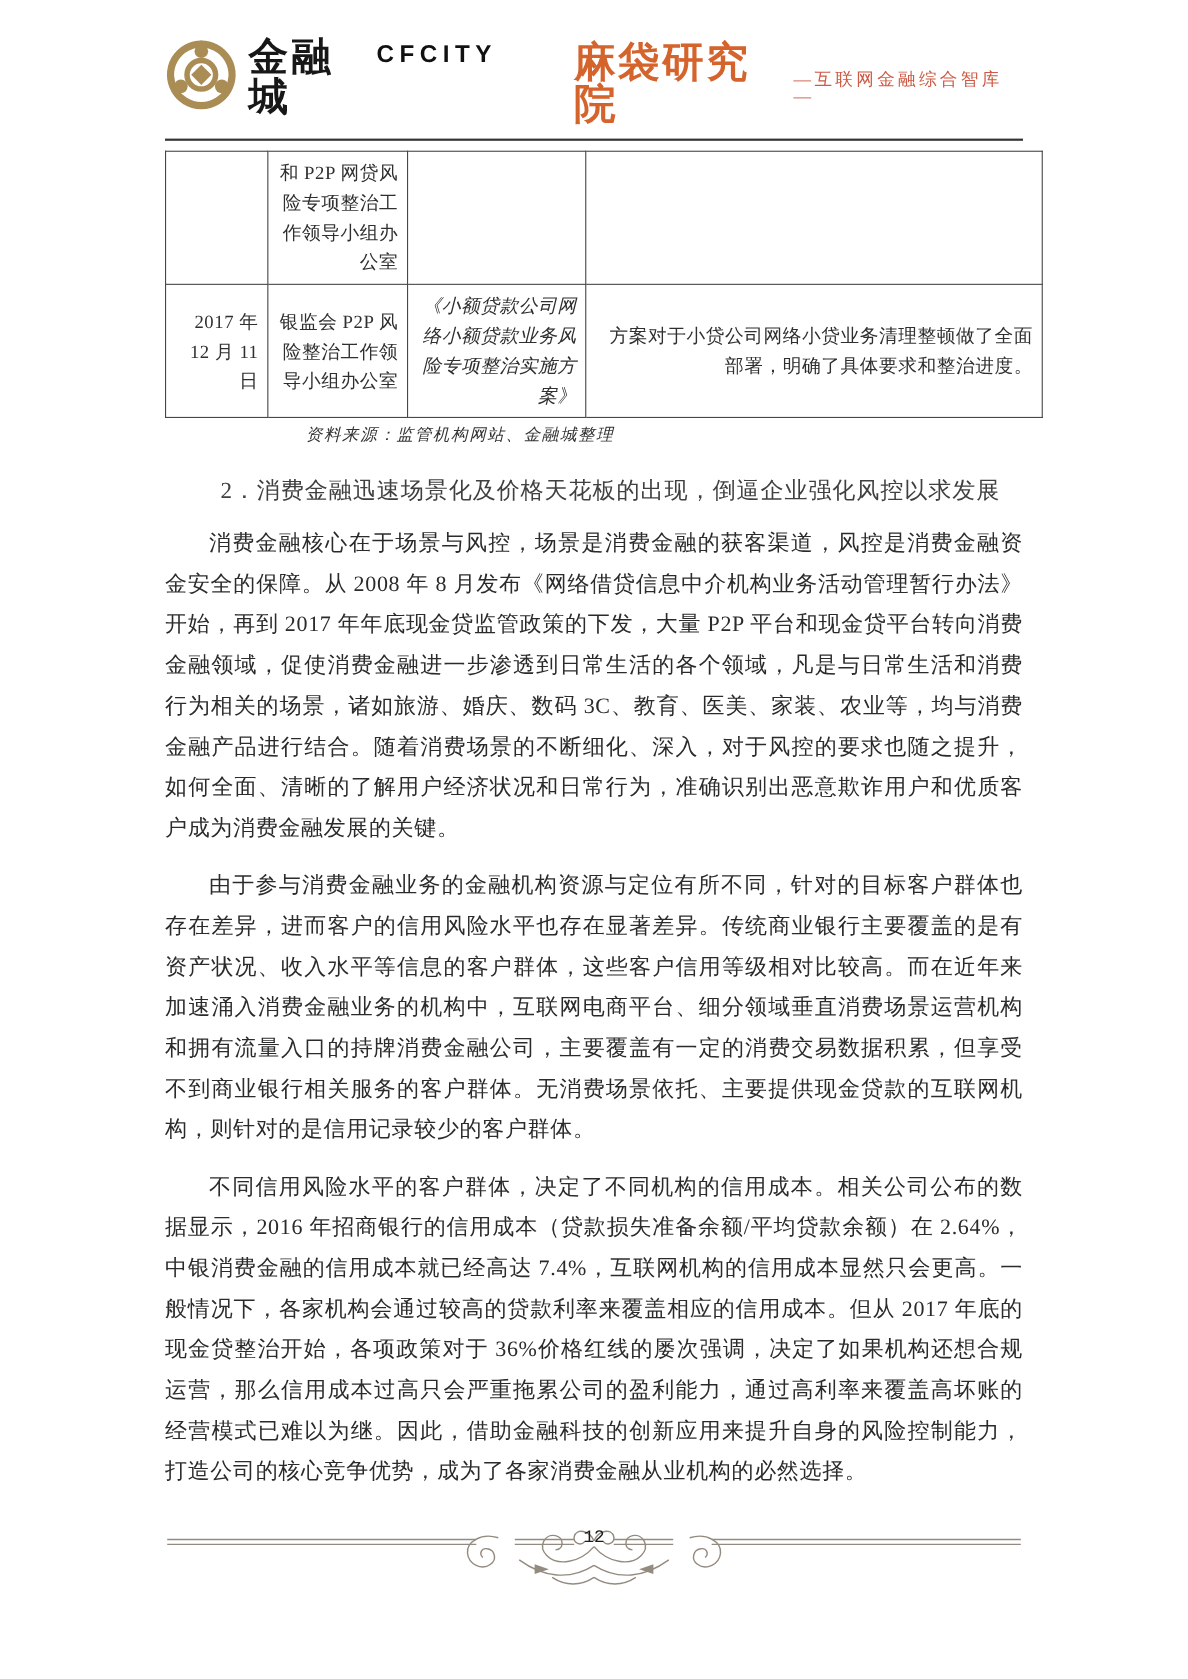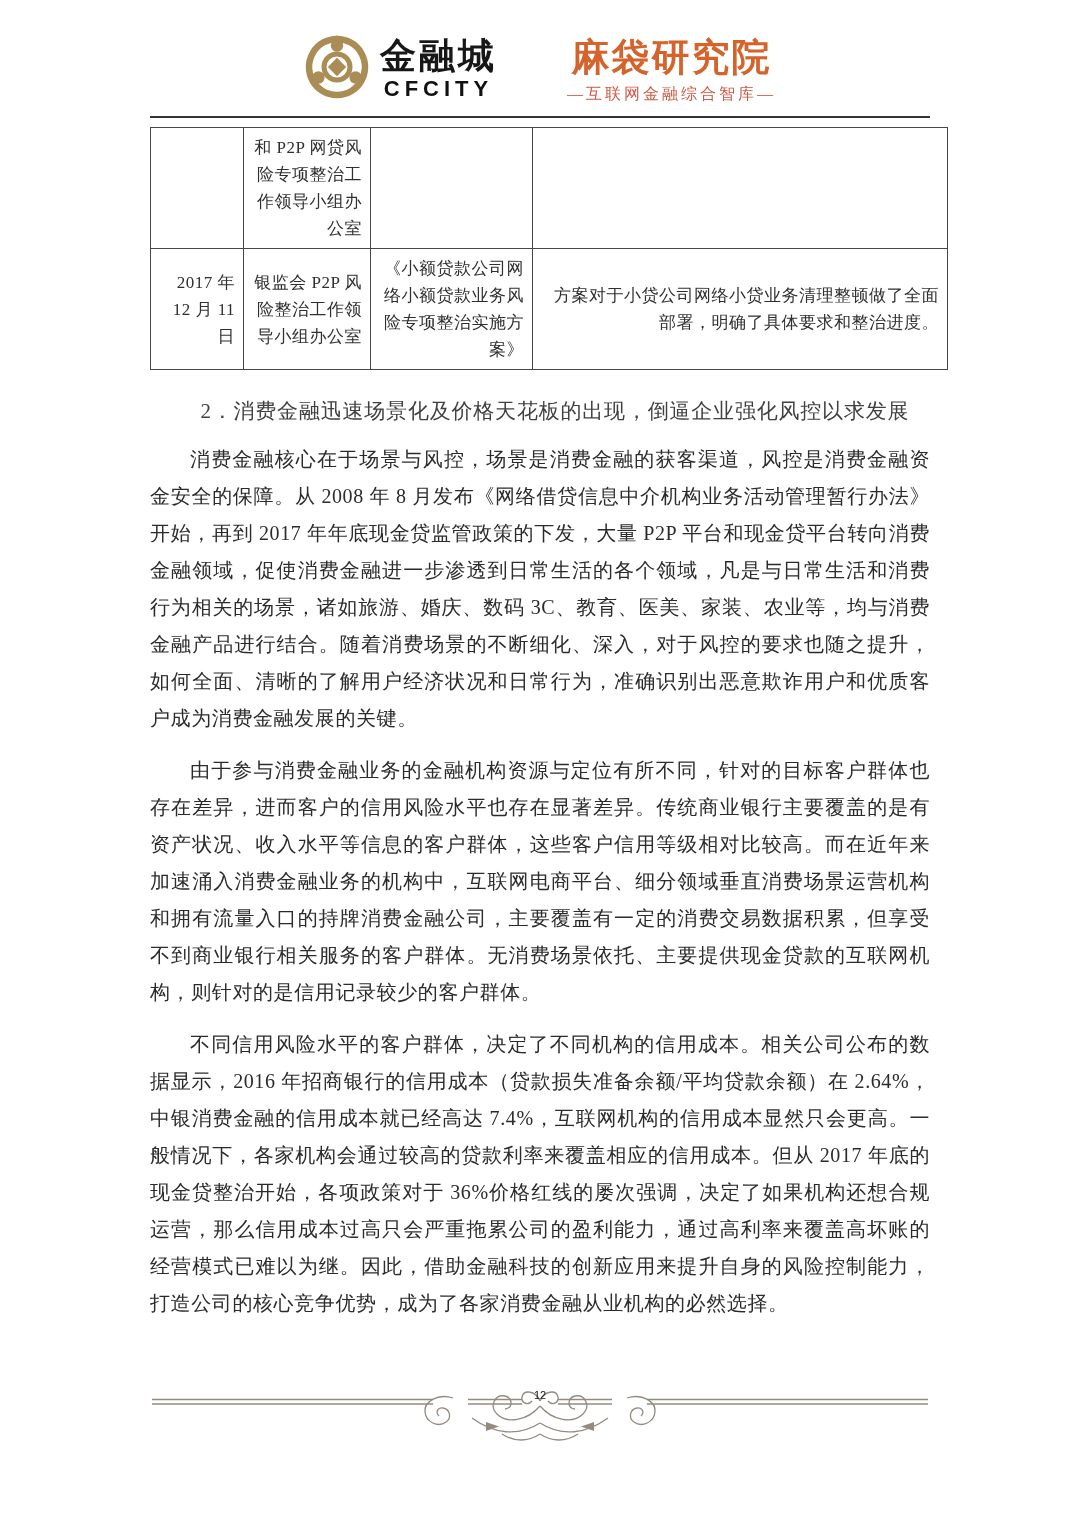--- a/index.html
+++ b/index.html
@@ -20,32 +20,32 @@
   .header {
     display: flex;
     justify-content: center;
     align-items: flex-start;
     gap: 70px;
     padding-top: 34px;
     padding-bottom: 12px;
     border-bottom: 2.5px solid #343434;
   }
   .brand { display: flex; align-items: center; gap: 10px; }
-  .brand-text { display: flex; flex-direction: column; line-height: 1; }
+  .brand-text { display: flex; flex-direction: row; line-height: 1; }
   .brand-name {
     font-size: 36px; font-weight: 700; color: #171717;
     letter-spacing: 3px; font-family: "Liberation Serif", serif;
   }
   .brand-sub {
     font-size: 22px; font-weight: 700; color: #111;
     letter-spacing: 5px; margin-top: 4px;
     font-family: "Liberation Sans", sans-serif;
     text-align: center;
   }
-  .institute { display: flex; flex-direction: column; align-items: center; line-height: 1; padding-top: 4px; }
+  .institute { display: flex; flex-direction: row; align-items: center; line-height: 1; padding-top: 4px; }
   .institute-title {
     font-size: 38px; font-weight: 700; color: #d4632c; letter-spacing: 2px;
   }
   .institute-tagline {
     margin-top: 10px; font-size: 16px; font-weight: 400;
     color: #cd5a44; letter-spacing: 3px;
   }
 
   
   table.regtable {
@@ -59,21 +59,21 @@
   table.regtable td {
     border: 1.5px solid #474747;
     text-align: right;
     vertical-align: middle;
     padding: 6px 8px;
     line-height: 27px;
     letter-spacing: 0.5px;
   }
   .col-date { width: 93px; }
   .col-org  { width: 127px; }
-  .col-doc  { width: 162px; }
+  .col-doc  { width: 162px; font-style: italic; }
   .col-desc { width: 415px; }
   tr.row-cont td { height: 106px; vertical-align: middle; }
   tr.row-main td { height: 120px; }
 
   .source-note {
     margin-top: 6px;
     margin-left: 128px;
     font-size: 15px;
     font-style: italic;
     color: #333;
@@ -107,23 +107,23 @@
     top: 1388px;
     width: 780px;
     height: 62px;
   }
   .footer svg { display: block; }
   .page-num {
     position: absolute;
     left: 50%;
     top: 1px;
     transform: translateX(-50%);
-    font-size: 11px;
+    font-size: 16px;
     color: #1a1a1a;
-    font-family: Liberation Sans, sans-serif;
+    font-family: Liberation Mono, monospace;
     background: transparent;
   }
 </style>
 </head>
 <body>
 
 <div class="page">
 
   <div class="content">
     <div class="header">
@@ -168,20 +168,21 @@
       </tr>
       <tr class="row-main">
         <td class="col-date">2017 年 12 月 11 日</td>
         <td class="col-org">银监会 P2P 风险整治工作领导小组办公室</td>
         <td class="col-doc">《小额贷款公司网络小额贷款业务风险专项整治实施方案》</td>
         <td class="col-desc">方案对于小贷公司网络小贷业务清理整顿做了全面部署，明确了具体要求和整治进度。</td>
       </tr>
     </tbody>
       </table>
 
+    <div class="source-note">资料来源：监管机构网站、金融城整理</div>
   </div>
 
   <div class="content">
     <div class="section-heading">2．消费金融迅速场景化及价格天花板的出现，倒逼企业强化风控以求发展</div>
     <p class="para">消费金融核心在于场景与风控，场景是消费金融的获客渠道，风控是消费金融资金安全的保障。从 2008 年 8 月发布《网络借贷信息中介机构业务活动管理暂行办法》开始，再到 2017 年年底现金贷监管政策的下发，大量 P2P 平台和现金贷平台转向消费金融领域，促使消费金融进一步渗透到日常生活的各个领域，凡是与日常生活和消费行为相关的场景，诸如旅游、婚庆、数码 3C、教育、医美、家装、农业等，均与消费金融产品进行结合。随着消费场景的不断细化、深入，对于风控的要求也随之提升，如何全面、清晰的了解用户经济状况和日常行为，准确识别出恶意欺诈用户和优质客户成为消费金融发展的关键。</p>
     <p class="para">由于参与消费金融业务的金融机构资源与定位有所不同，针对的目标客户群体也存在差异，进而客户的信用风险水平也存在显著差异。传统商业银行主要覆盖的是有资产状况、收入水平等信息的客户群体，这些客户信用等级相对比较高。而在近年来加速涌入消费金融业务的机构中，互联网电商平台、细分领域垂直消费场景运营机构和拥有流量入口的持牌消费金融公司，主要覆盖有一定的消费交易数据积累，但享受不到商业银行相关服务的客户群体。无消费场景依托、主要提供现金贷款的互联网机构，则针对的是信用记录较少的客户群体。</p>
     <p class="para">不同信用风险水平的客户群体，决定了不同机构的信用成本。相关公司公布的数据显示，2016 年招商银行的信用成本（贷款损失准备余额/平均贷款余额）在 2.64%，中银消费金融的信用成本就已经高达 7.4%，互联网机构的信用成本显然只会更高。一般情况下，各家机构会通过较高的贷款利率来覆盖相应的信用成本。但从 2017 年底的现金贷整治开始，各项政策对于 36%价格红线的屡次强调，决定了如果机构还想合规运营，那么信用成本过高只会严重拖累公司的盈利能力，通过高利率来覆盖高坏账的经营模式已难以为继。因此，借助金融科技的创新应用来提升自身的风险控制能力，打造公司的核心竞争优势，成为了各家消费金融从业机构的必然选择。</p>
   </div>
 
   <div class="footer">

